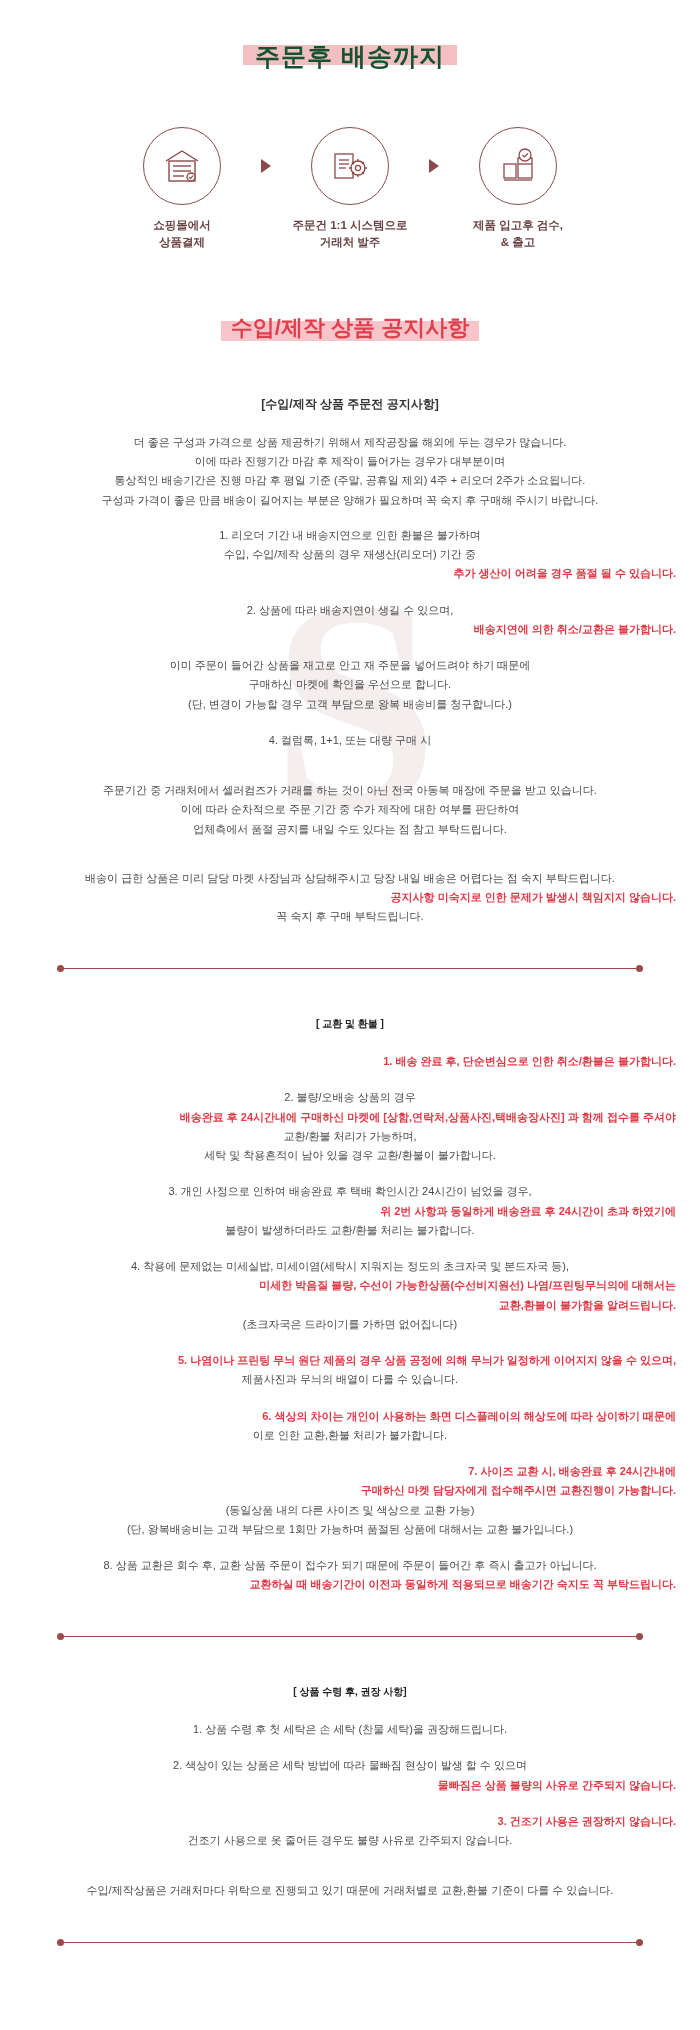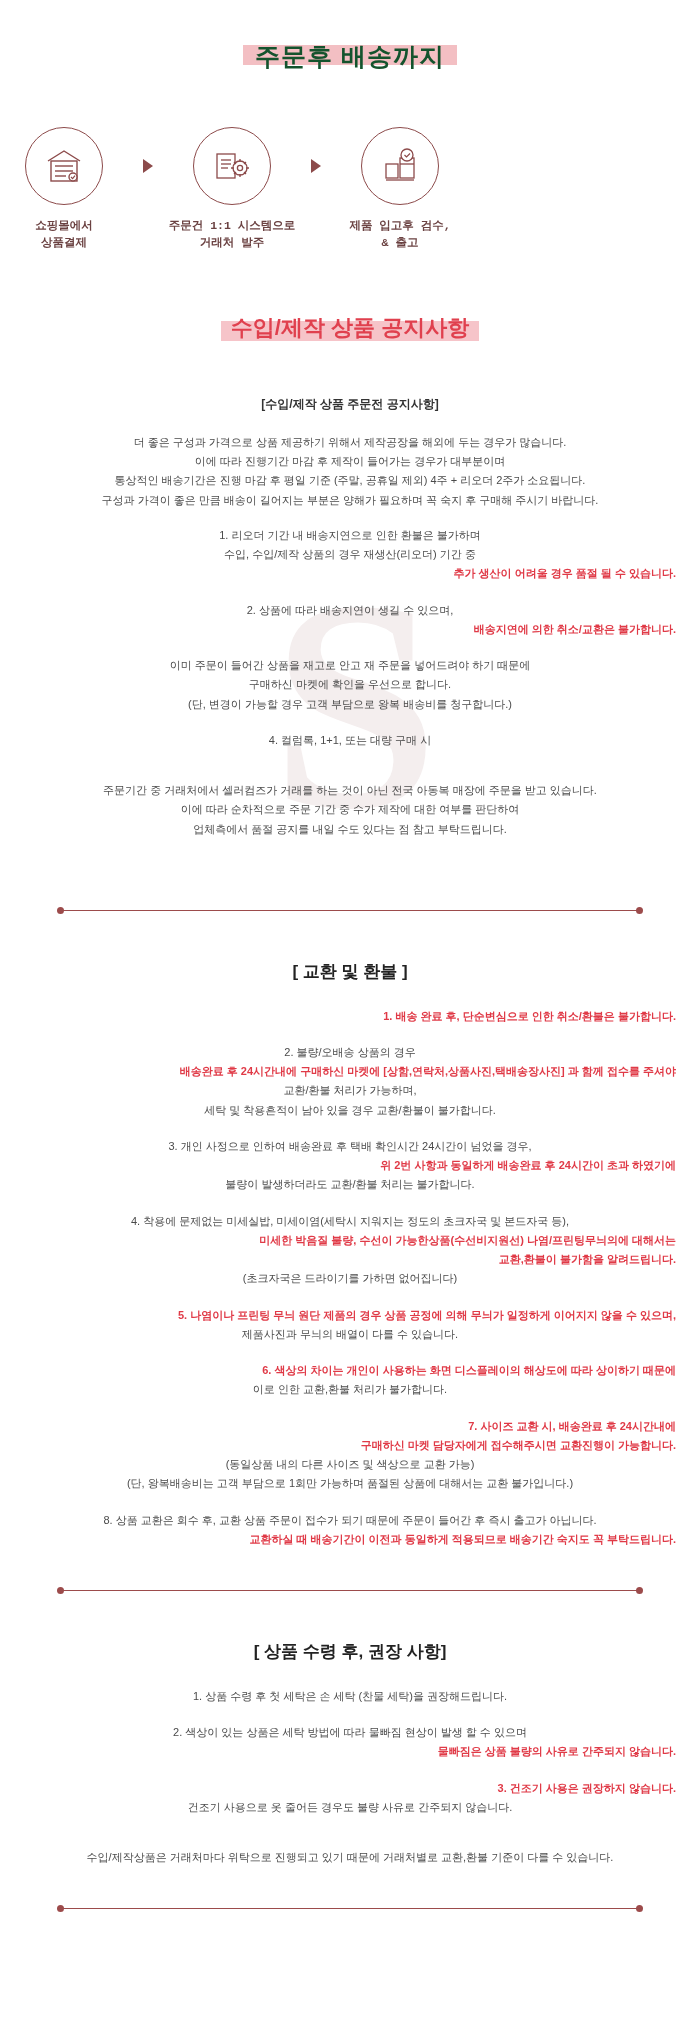--- a/index.html
+++ b/index.html
@@ -47,24 +47,23 @@
     position:absolute;
     left:0; right:0; top:11px; height:20px;
     background:#f3bfc3;
     z-index:-1;
   }
 
   
   .steps {
     margin-top:44px;
     display:flex;
-    justify-content:flex-start;
+    justify-content:center;
     align-items:flex-start;
     gap:0;
-    font-family:Liberation Mono, monospace;
   }
   .step { width:128px; text-align:center; }
   .circle {
     width:78px; height:78px;
     border:1.6px solid #8c4a4a;
     border-radius:50%;
     margin:0 auto;
     display:flex; align-items:center; justify-content:center;
     background:#fff;
   }
@@ -125,21 +124,21 @@
   }
   .div-wrap .dot {
     position:absolute; top:2px;
     width:7px; height:7px; border-radius:50%;
     background:#9c4b4b;
   }
   .div-wrap .dot.l { left:57px; }
   .div-wrap .dot.r { right:57px; }
 
   .sec-title-box {
-    font-size:17px;
+    font-size:10px;
     font-weight:bold;
     color:#222;
     margin-bottom:20px;
   }
   .item { margin-bottom:17px; }
 </style>
 </head>
 <body>
 
 <div class="page">
@@ -255,20 +254,25 @@
       <div class="gap"></div>
 
       <div class="blk">
         <p class="p">주문기간 중 거래처에서 셀러컴즈가 거래를 하는 것이 아닌 전국 아동복 매장에 주문을 받고 있습니다.</p>
         <p class="p">이에 따라 순차적으로 주문 기간 중 수가 제작에 대한 여부를 판단하여</p>
         <p class="p">업체측에서 품절 공지를 내일 수도 있다는 점 참고 부탁드립니다.</p>
       </div>
 
       <div class="gap"></div>
 
+      <div class="blk">
+        <p class="p">배송이 급한 상품은 미리 담당 마켓 사장님과 상담해주시고 당장 내일 배송은 어렵다는 점 숙지 부탁드립니다.</p>
+        <p class="p red">공지사항 미숙지로 인한 문제가 발생시 책임지지 않습니다.</p>
+        <p class="p">꼭 숙지 후 구매 부탁드립니다.</p>
+      </div>
     </div>
 
     <div class="div-wrap">
       <span class="dot l"></span>
       <span class="line"></span>
       <span class="dot r"></span>
     </div>
 
     <div class="sec">
       <div class="sec-title-box">[ 교환 및 환불 ]</div>

